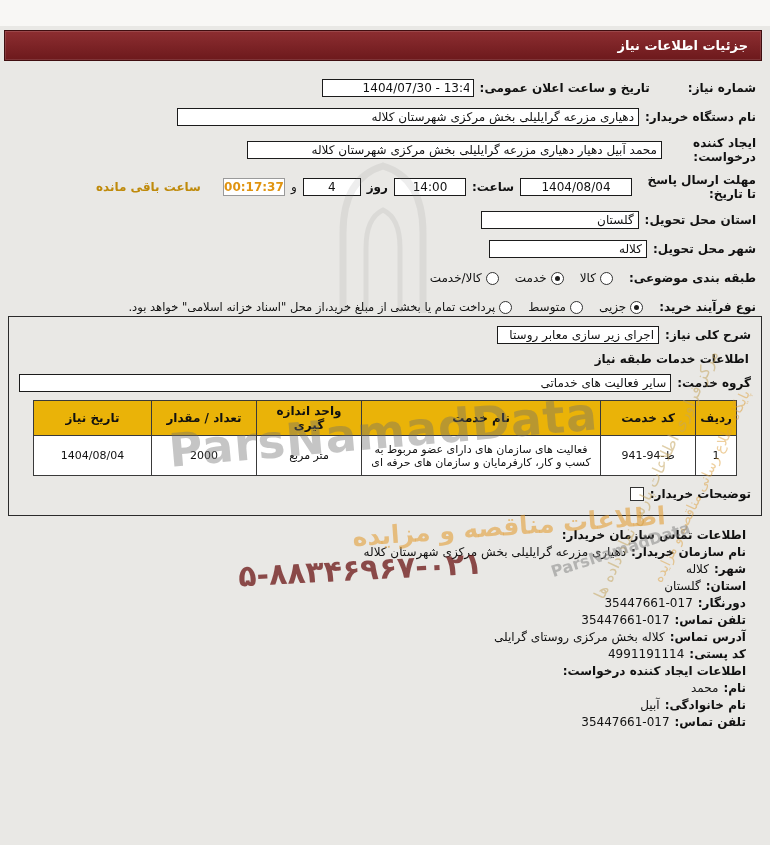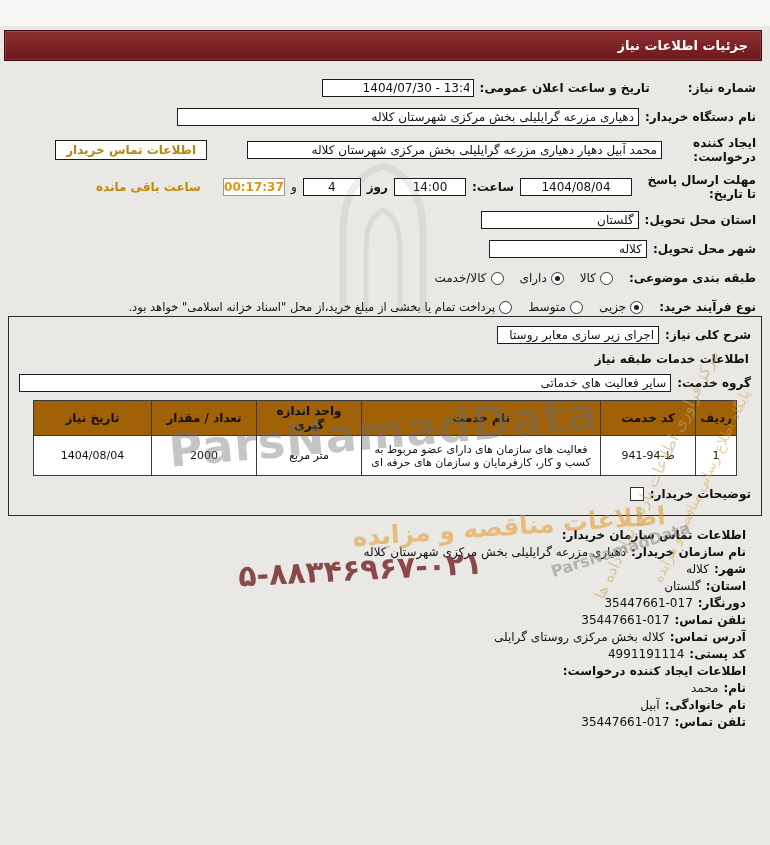--- a/index.html
+++ b/index.html
@@ -67,21 +67,21 @@
   .need-box .row { margin-bottom: 7px; }
   .section-heading { font-weight: bold; margin: 2px 2px 7px; }
   .grow { flex: 1; }
   .svc-table {
     border-collapse: collapse; background: #fff;
     width: calc(100% - 28px); margin: 2px 14px 8px;
   }
   .svc-table th, .svc-table td {
     border: 1px solid #3a3a3a; text-align: center; vertical-align: middle; padding: 3px 4px;
   }
-  .svc-table th { background: #a16207; font-weight: bold; font-size: 12px; height: 22px; margin-left: 13px; }
+  .svc-table th { background: #eab308; font-weight: bold; font-size: 12px; height: 22px; margin-left: 13px; }
   .svc-table td { font-size: 11px; height: 40px; }
   .w-row { width: 40px; } .w-code { width: 95px; } .w-unit { width: 105px; }
   .w-qty { width: 105px; } .w-date { width: 118px; }
   .contact-area { position: absolute; top: 528px; right: 24px; left: 24px; z-index: 1; line-height: 15px; }
   .cline { display: flex; gap: 5px; margin-bottom: 2px; }
   .cline .k { font-weight: bold; white-space: nowrap; }
   .cheading { font-weight: bold; margin-bottom: 2px; }
   
   .wm { position: absolute; pointer-events: none; white-space: nowrap; z-index: 5; }
   .wm-brand { left: 168px; top: 405px; font-size: 46px; font-weight: bold; letter-spacing: 1px;
@@ -117,21 +117,20 @@
   </div>
 
   <div class="row">
     <span class="lbl">نام دستگاه خریدار:</span>
     <input type="text" readonly="" class="ipt w462" value="دهیاری مزرعه گرایلیلی بخش مرکزی شهرستان کلاله" style="">
   </div>
 
   <div class="row">
     <span class="lbl-wrap88">ایجاد کننده درخواست:</span>
     <input type="text" readonly="" class="ipt w415" value="محمد آبیل دهیار دهیاری مزرعه گرایلیلی بخش مرکزی شهرستان کلاله" style="">
-    <button class="contact-btn">اطلاعات تماس خریدار</button>
   </div>
 
   <div class="row">
     <span class="lbl-wrap118">مهلت ارسال پاسخ تا تاریخ:</span>
     <input type="text" readonly="" class="ipt w112 ltr ctr" value="1404/08/04" style="">
     <span class="lbl">ساعت:</span>
     <input type="text" readonly="" class="ipt w72 ltr ctr" value="14:00" style="">
     <span class="lbl">روز</span>
     <input type="text" readonly="" class="ipt w58 ltr ctr" value="4" style="">
     <span>و</span>
@@ -150,21 +149,21 @@
   </div>
 
   <div class="row">
     <span class="lbl">طبقه بندی موضوعی:</span>
     <span class="opt">
       <span class="radio"></span>
       <span>کالا</span>
     </span>
     <span class="opt">
       <span class="radio on"></span>
-      <span>دارای</span>
+      <span>خدمت</span>
     </span>
     <span class="opt">
       <span class="radio"></span>
       <span>کالا/خدمت</span>
     </span>
   </div>
 
   <div class="row">
     <span class="lbl">نوع فرآیند خرید:</span>
     <span class="opt">

